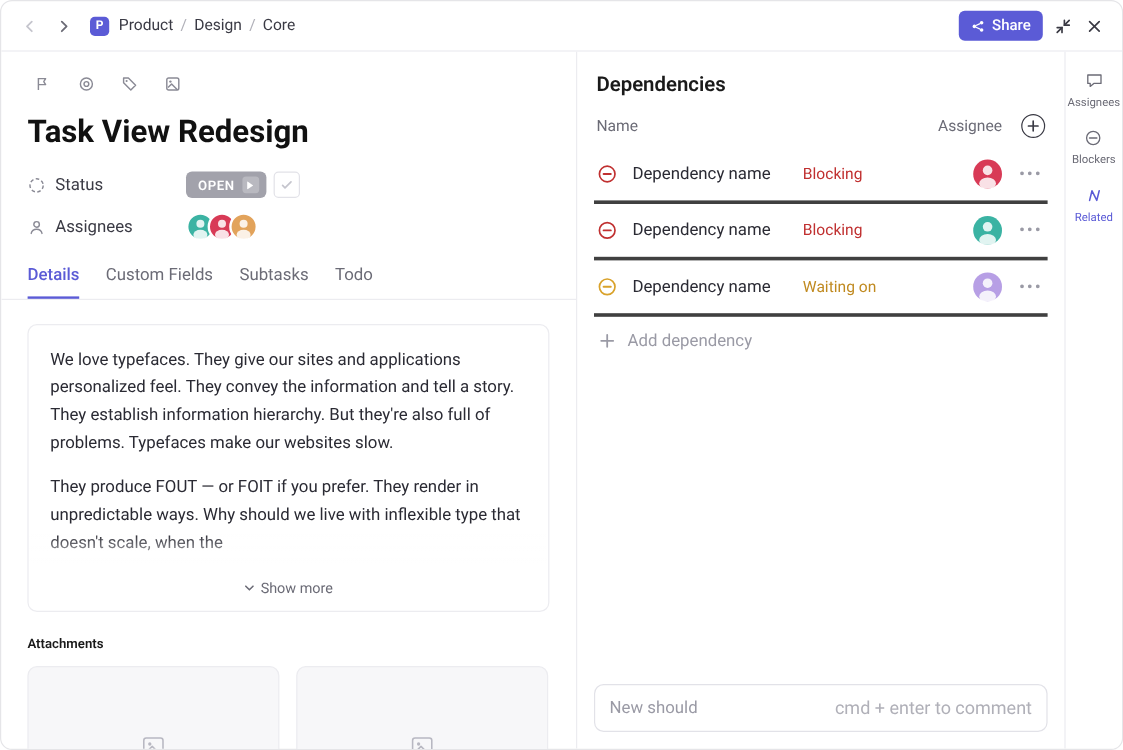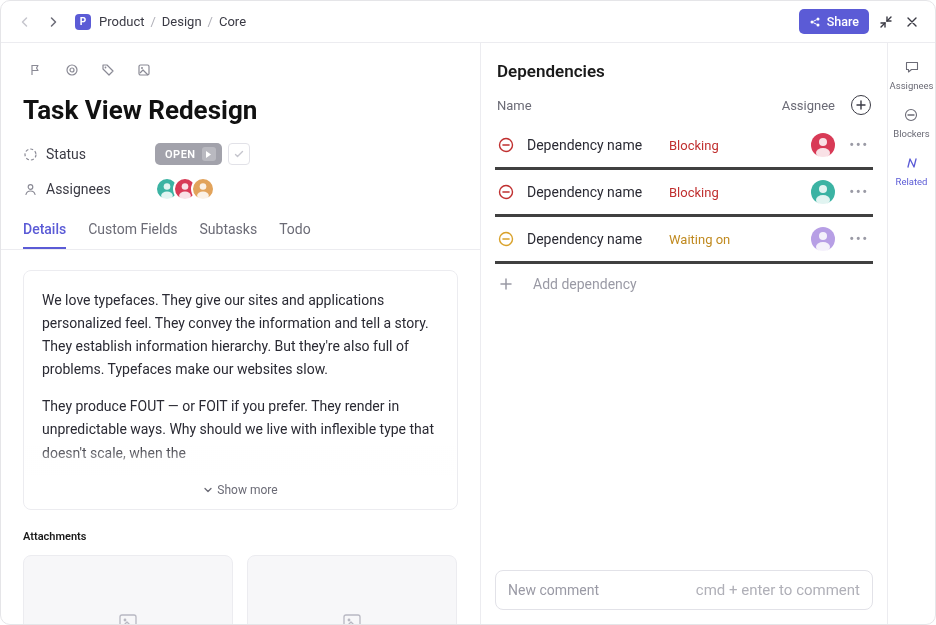--- a/index.html
+++ b/index.html
@@ -196,21 +196,21 @@
 .dep-status { font-size: 13px; flex: none; }
 .dep-status.blocking { color: #c03030; }
 .dep-status.waiting { color: #c08a20; }
 .dep-spacer { flex: 1; }
 .dep-avatar {
   width: 24px; height: 24px; border-radius: 50%; flex: none;
   display: flex; align-items: center; justify-content: center;
 }
 .dep-menu { color: #9a9aa5; flex: none; width: 24px; text-align: center; font-size: 15px; letter-spacing: 1.5px; }
 .add-dep {
-  display: flex; align-items: center; gap: 20px;
+  display: flex; align-items: center; gap: 10px;
   padding: 12px 4px;
   color: #9a9aa5; font-size: 14px;
 }
 .comment-bar {
   margin-top: auto;
   border: 1px solid #e2e2e8; border-radius: 8px;
   padding: 10px 12px;
   display: flex; align-items: center; justify-content: space-between;
   color: #9a9aa5; font-size: 14px;
 }
@@ -475,21 +475,21 @@
       </div>
 
       <div class="add-dep">
         <svg width="14" height="14" viewBox="0 0 14 14" fill="none">
             <path d="M7 2v10M2 7h10" stroke="currentColor" stroke-width="1.5" stroke-linecap="round"></path>
           </svg>
         <span>Add dependency</span>
       </div>
 
       <div class="comment-bar">
-        <span>New comment</span>
+        <span>New should</span>
         <span class="comment-hint">cmd + enter to comment</span>
       </div>
     </div>
 
     <div class="rail">
       <div class="rail-item">
         <div class="rail-ico">
             <svg width="16" height="16" viewBox="0 0 16 16" fill="none">
               <path d="M2.5 3.5h11v7h-6l-3 2.5V10.5h-2z" stroke="currentColor" stroke-width="1.1" stroke-linejoin="round"></path>
             </svg>

